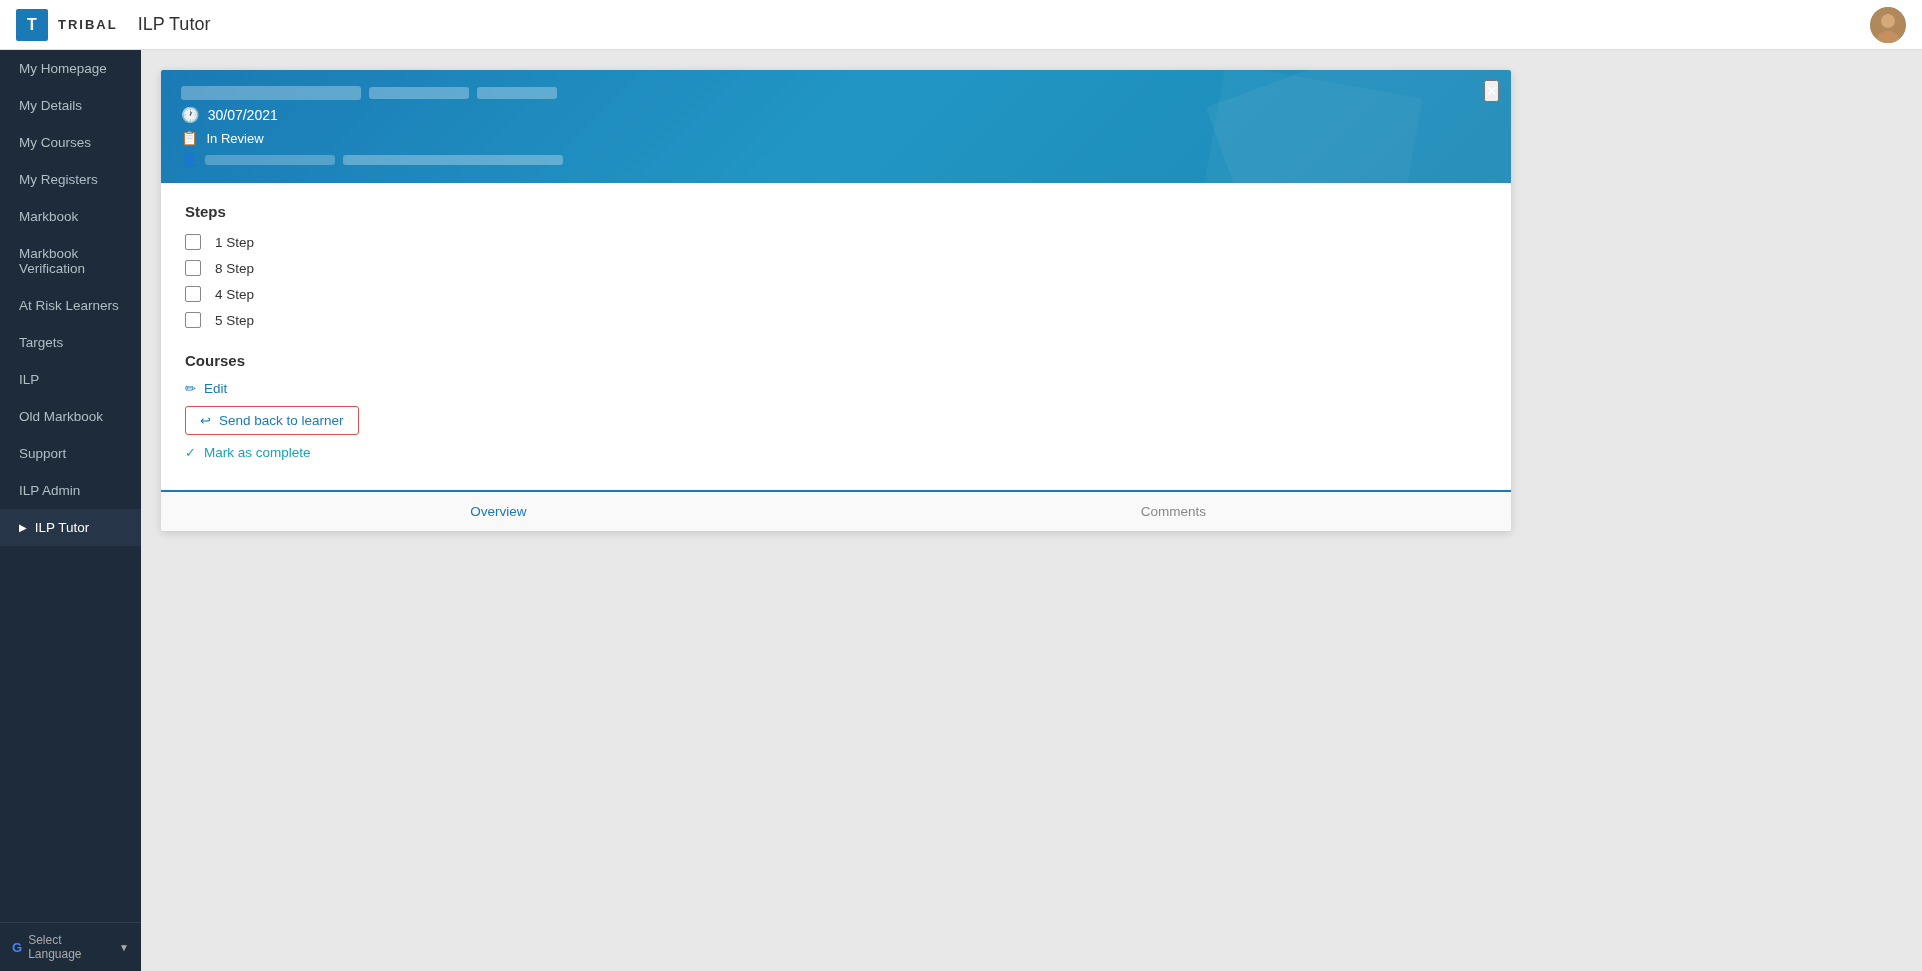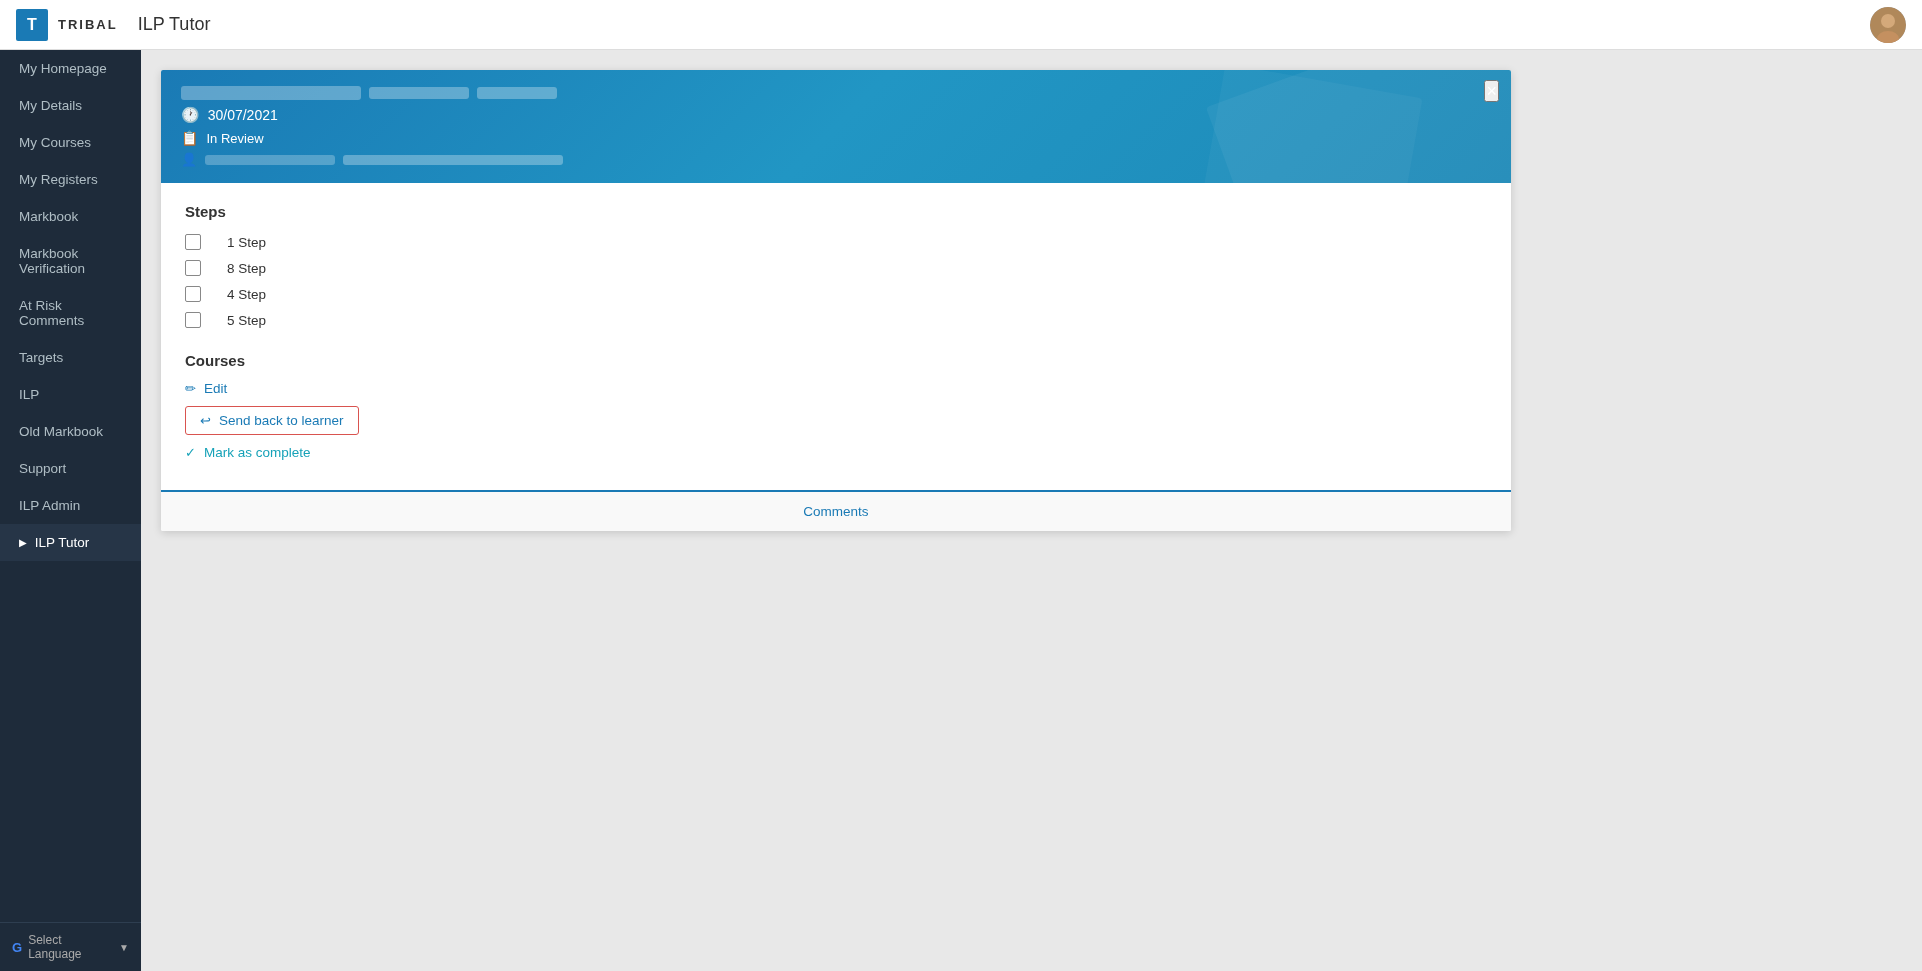--- a/index.html
+++ b/index.html
@@ -212,21 +212,21 @@
       font-size: 15px;
       font-weight: 600;
       color: #333;
       margin-bottom: 14px;
     }
 
     .steps-list { list-style: none; margin-bottom: 24px; }
     .step-item {
       display: flex;
       align-items: center;
-      gap: 26px;
+      gap: 14px;
       margin-bottom: 10px;
     }
     .step-checkbox {
       width: 16px;
       height: 16px;
       border: 1.5px solid #888;
       border-radius: 2px;
       flex-shrink: 0;
       background: #fff;
       cursor: pointer;
@@ -314,21 +314,21 @@
     <div class="sidebar-item">
       <span>My Registers</span>
     </div>
     <div class="sidebar-item">
       <span>Markbook</span>
     </div>
     <div class="sidebar-item">
       <span>Markbook Verification</span>
     </div>
     <div class="sidebar-item">
-      <span>At Risk Comments</span>
+      <span>At Risk Learners</span>
     </div>
     <div class="sidebar-item">
       <span>Targets</span>
     </div>
     <div class="sidebar-item">
       <span>ILP</span>
     </div>
     <div class="sidebar-item">
       <span>Old Markbook</span>
     </div>
@@ -415,19 +415,20 @@
           </button>
         </div>
 
         <div class="action-item">
           <span class="action-icon" style="color:#17a2b8;">✓</span>
           <a class="action-link" style="color:#17a2b8;">Mark as complete</a>
         </div>
       </div>
 
       <div class="modal-tabs">
+        <div class="modal-tab">Overview</div>
         <div class="modal-tab">Comments</div>
       </div>
 
     </div>
   </div>
 
 </div>
 
 </body></html>

